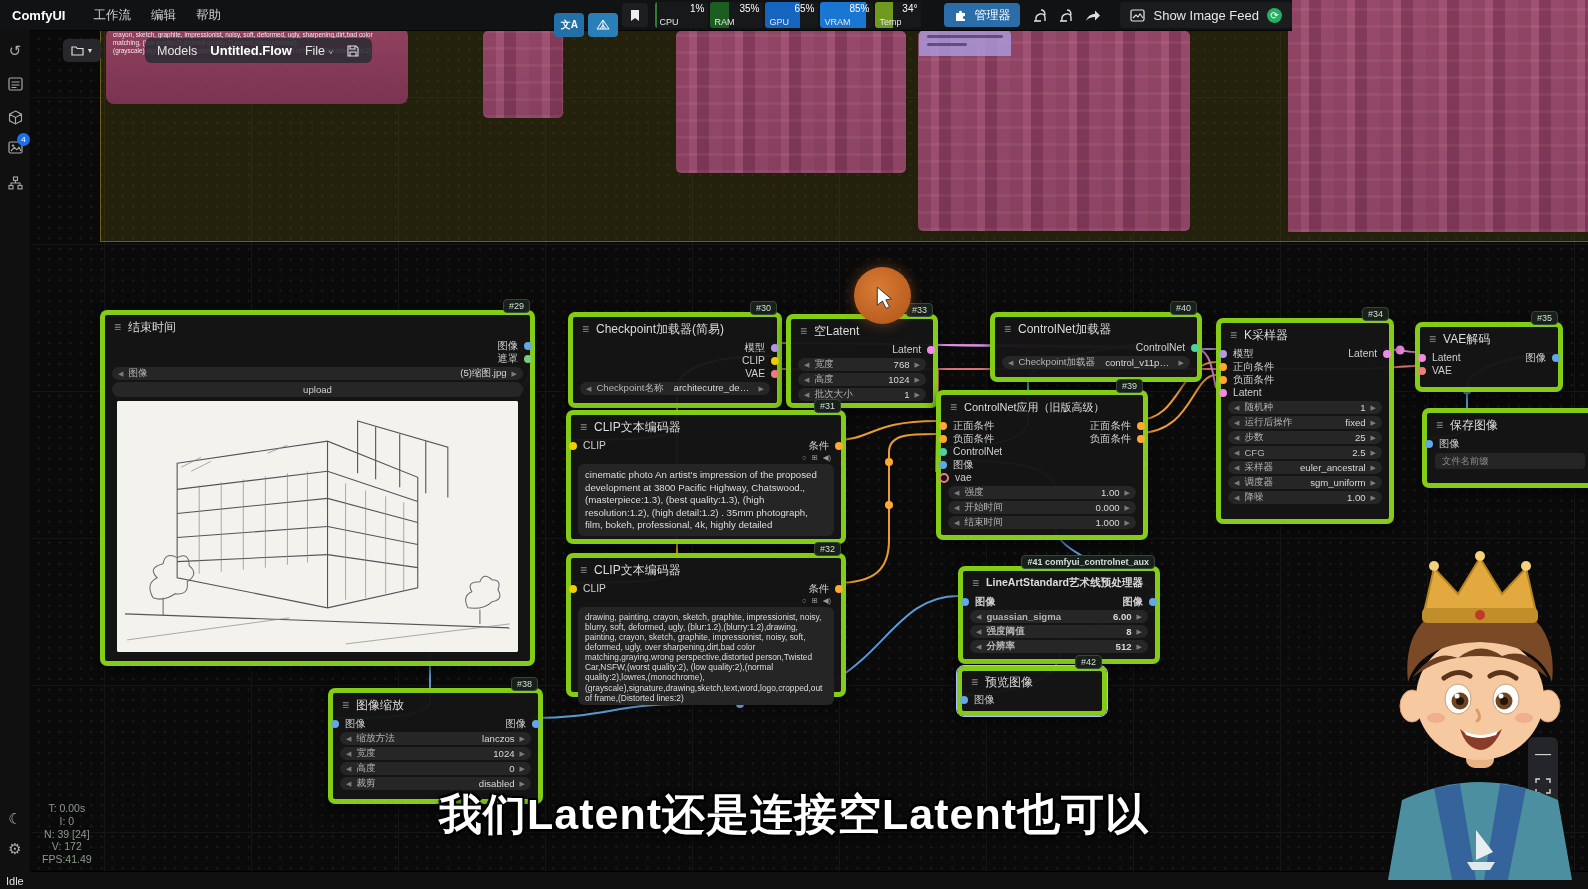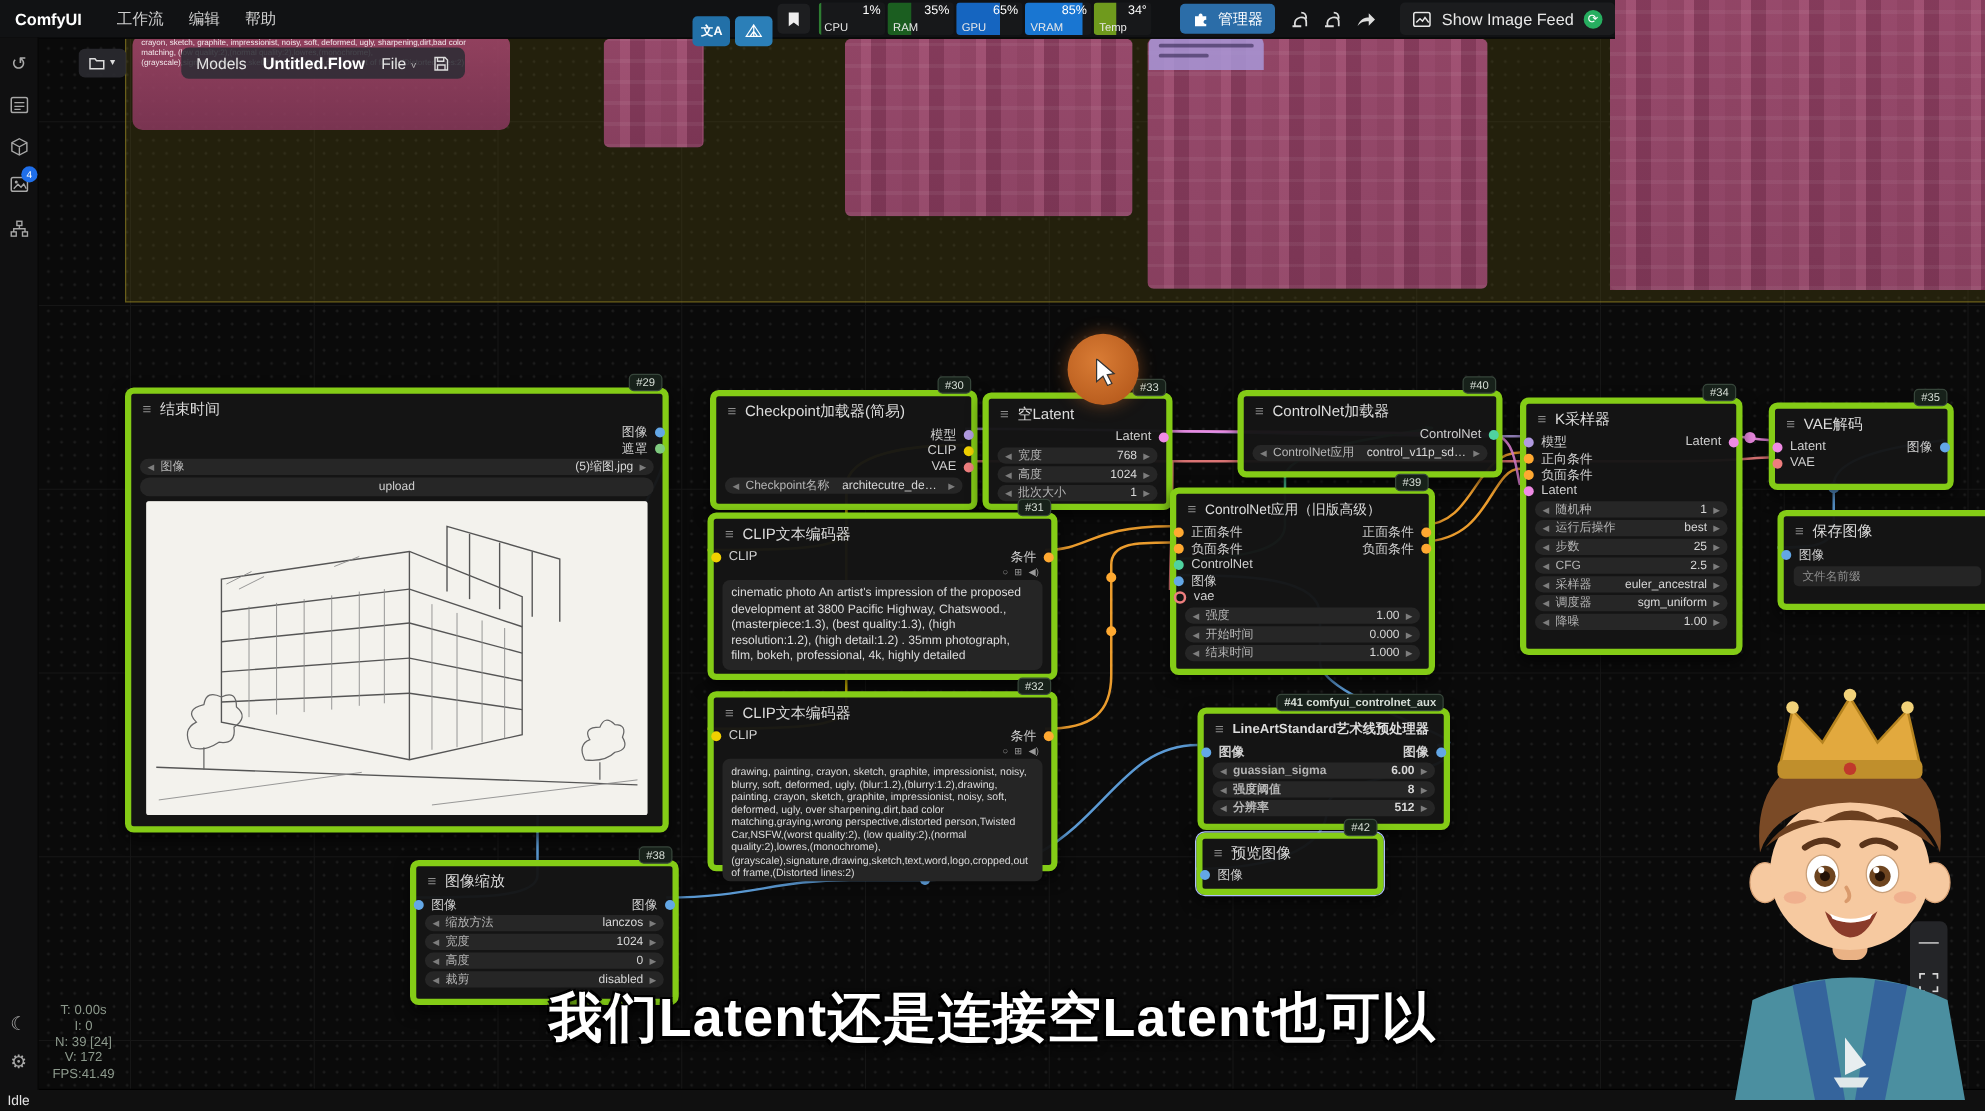--- a/index.html
+++ b/index.html
@@ -333,21 +333,21 @@
       <span class="ham">≡</span>
       <span>ControlNet加载器</span>
     </div>
   <div class="srow">
       <span class="flex"></span>
       <span>ControlNet</span>
       <span class="dot out" style="background: rgb(79, 210, 160);"></span>
     </div>
   <div class="widget">
       <span class="warr">◀</span>
-      <span class="wlabel">ControlNet应用</span>
+      <span class="wlabel">Checkpoint加载器</span>
       <span class="flex"></span>
       <span class="wvalr wval" style="overflow:hidden;text-overflow:ellipsis;max-width:118px;">control_v11p_sd15_lineart.pth</span>
       <span class="warr">▶</span>
     </div>
 </div>
 
 <div class="node" style="left:936px;top:390px;width:202px;height:140px;">
   <div class="badge">#39</div>
   <div class="ntitle" style="font-size:11px;">
       <span class="ham">≡</span>
@@ -431,21 +431,21 @@
       <span class="warr">◀</span>
       <span class="wlabel">随机种</span>
       <span class="flex"></span>
       <span class="wvalr wval">1</span>
       <span class="warr">▶</span>
     </div>
   <div class="widget">
       <span class="warr">◀</span>
       <span class="wlabel">运行后操作</span>
       <span class="flex"></span>
-      <span class="wvalr wval">best</span>
+      <span class="wvalr wval">fixed</span>
       <span class="warr">▶</span>
     </div>
   <div class="widget">
       <span class="warr">◀</span>
       <span class="wlabel">步数</span>
       <span class="flex"></span>
       <span class="wvalr wval">25</span>
       <span class="warr">▶</span>
     </div>
   <div class="widget">

